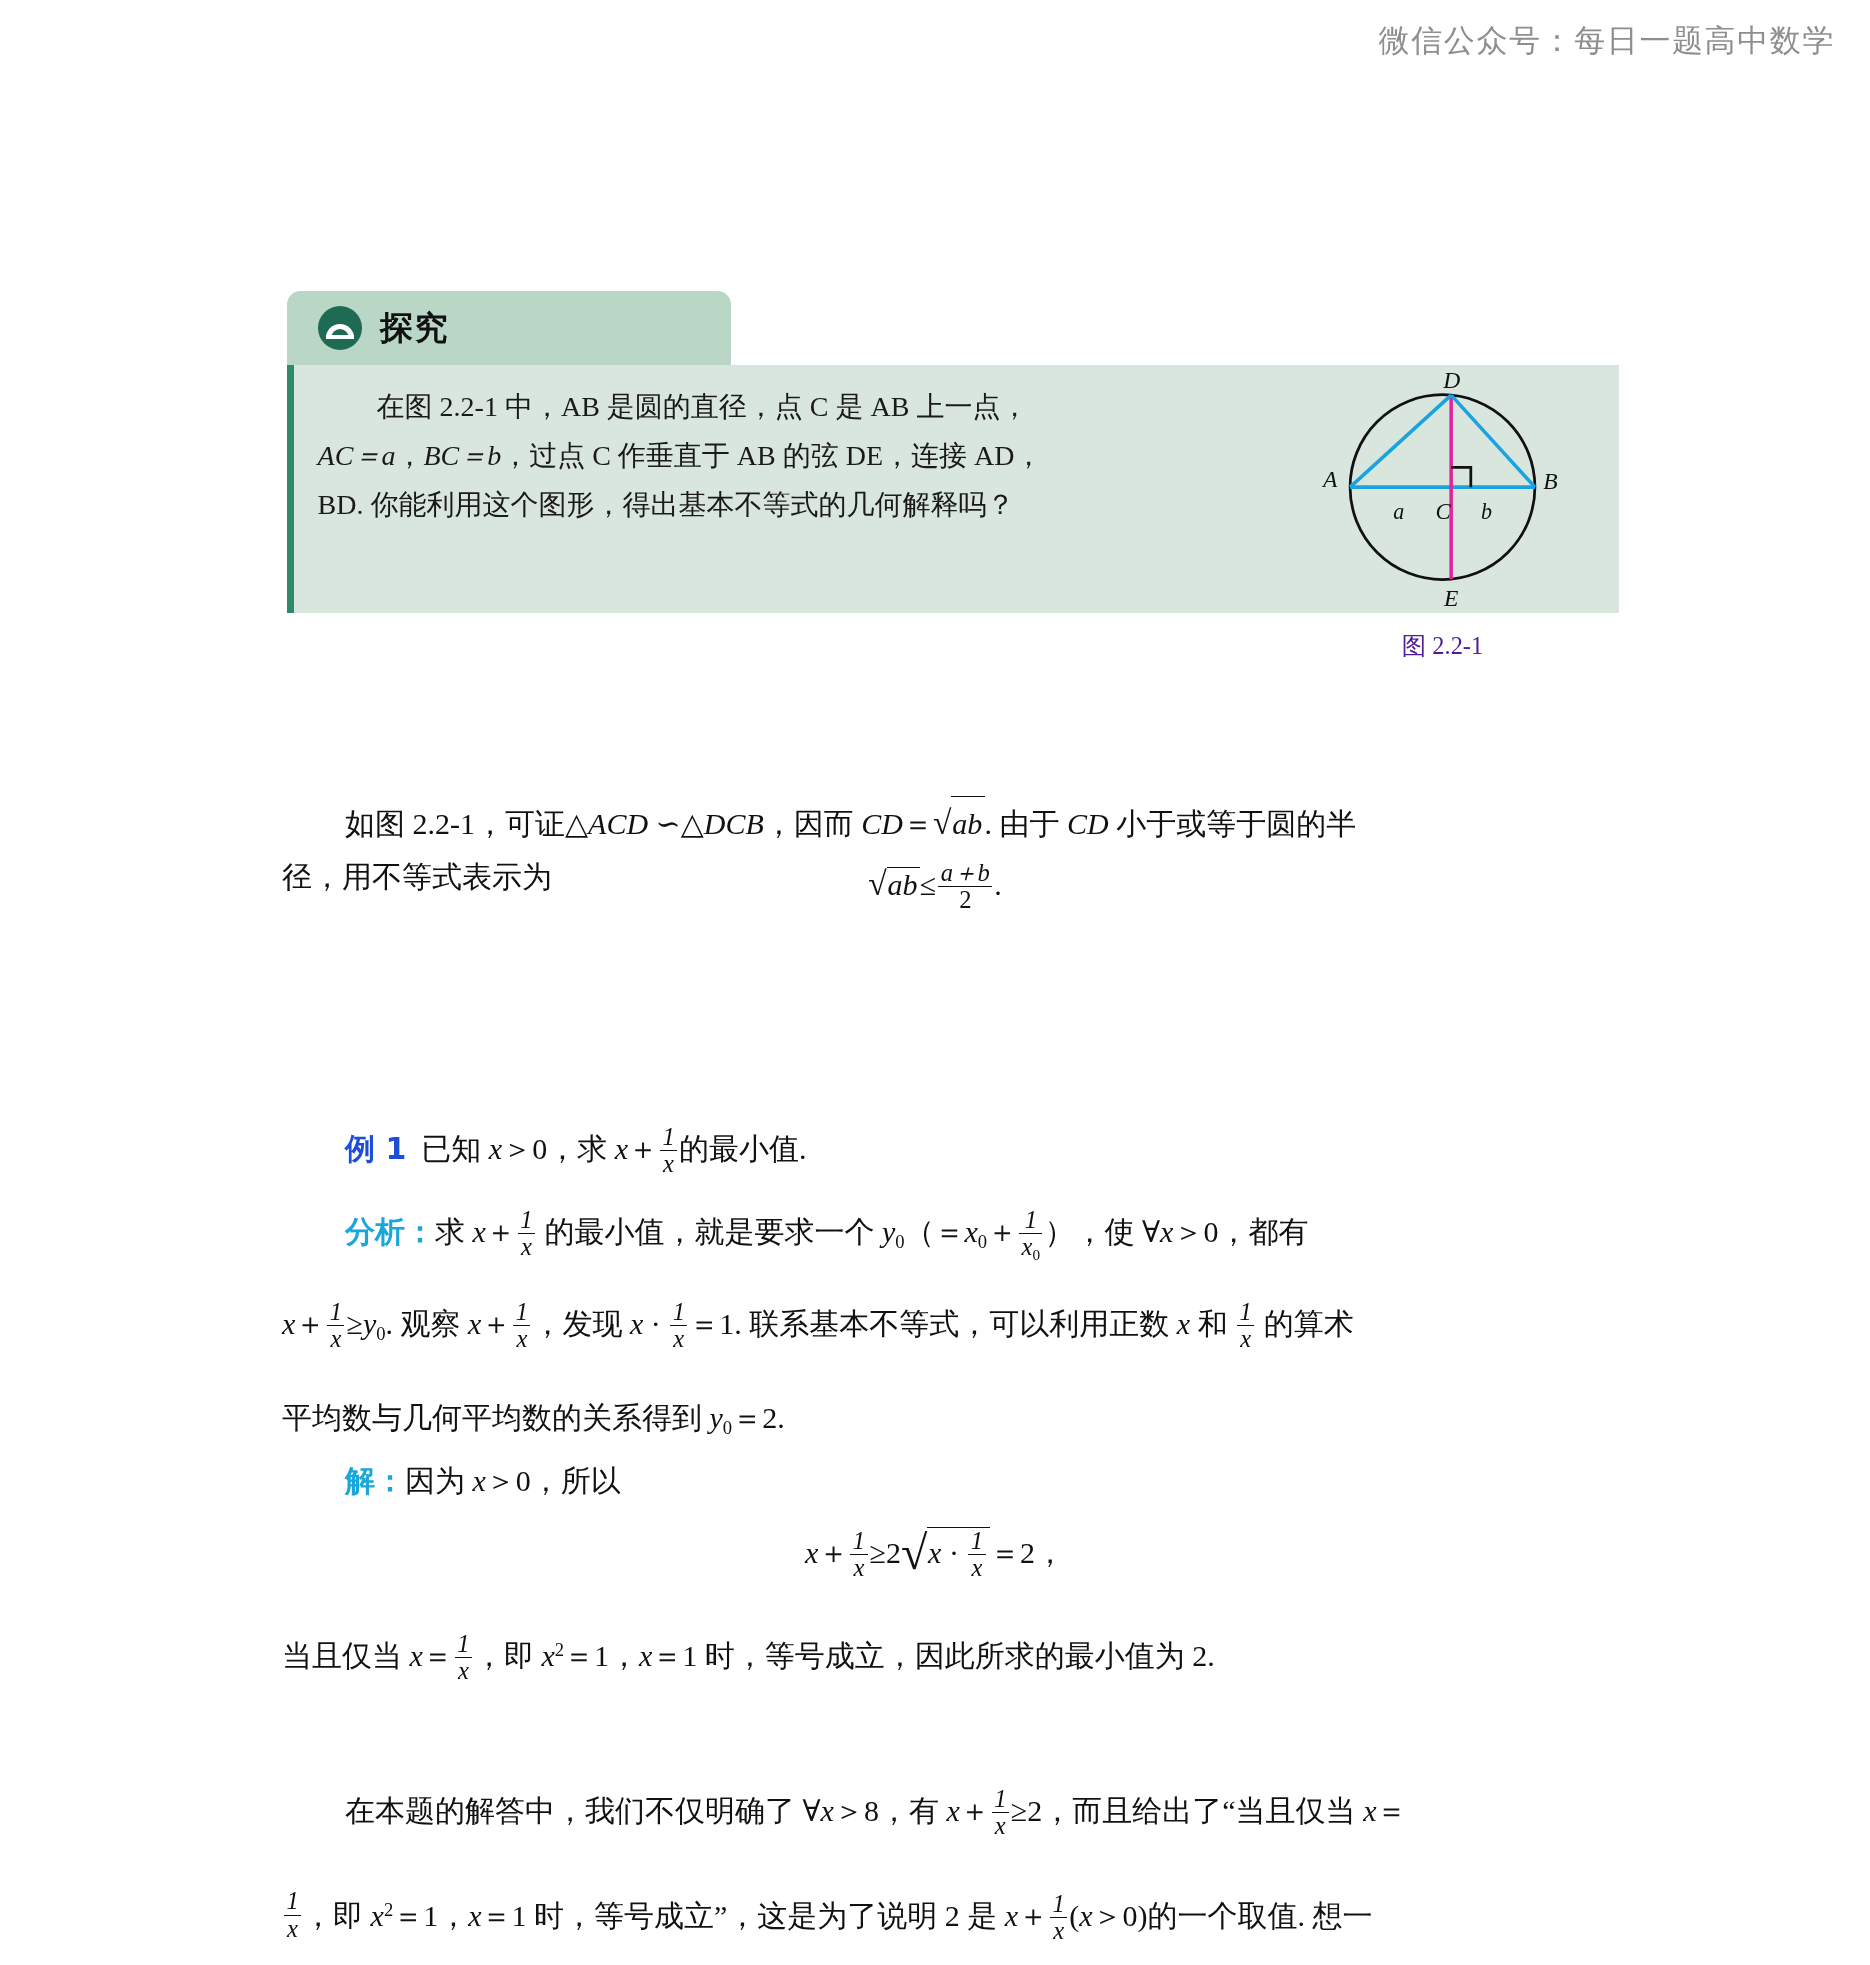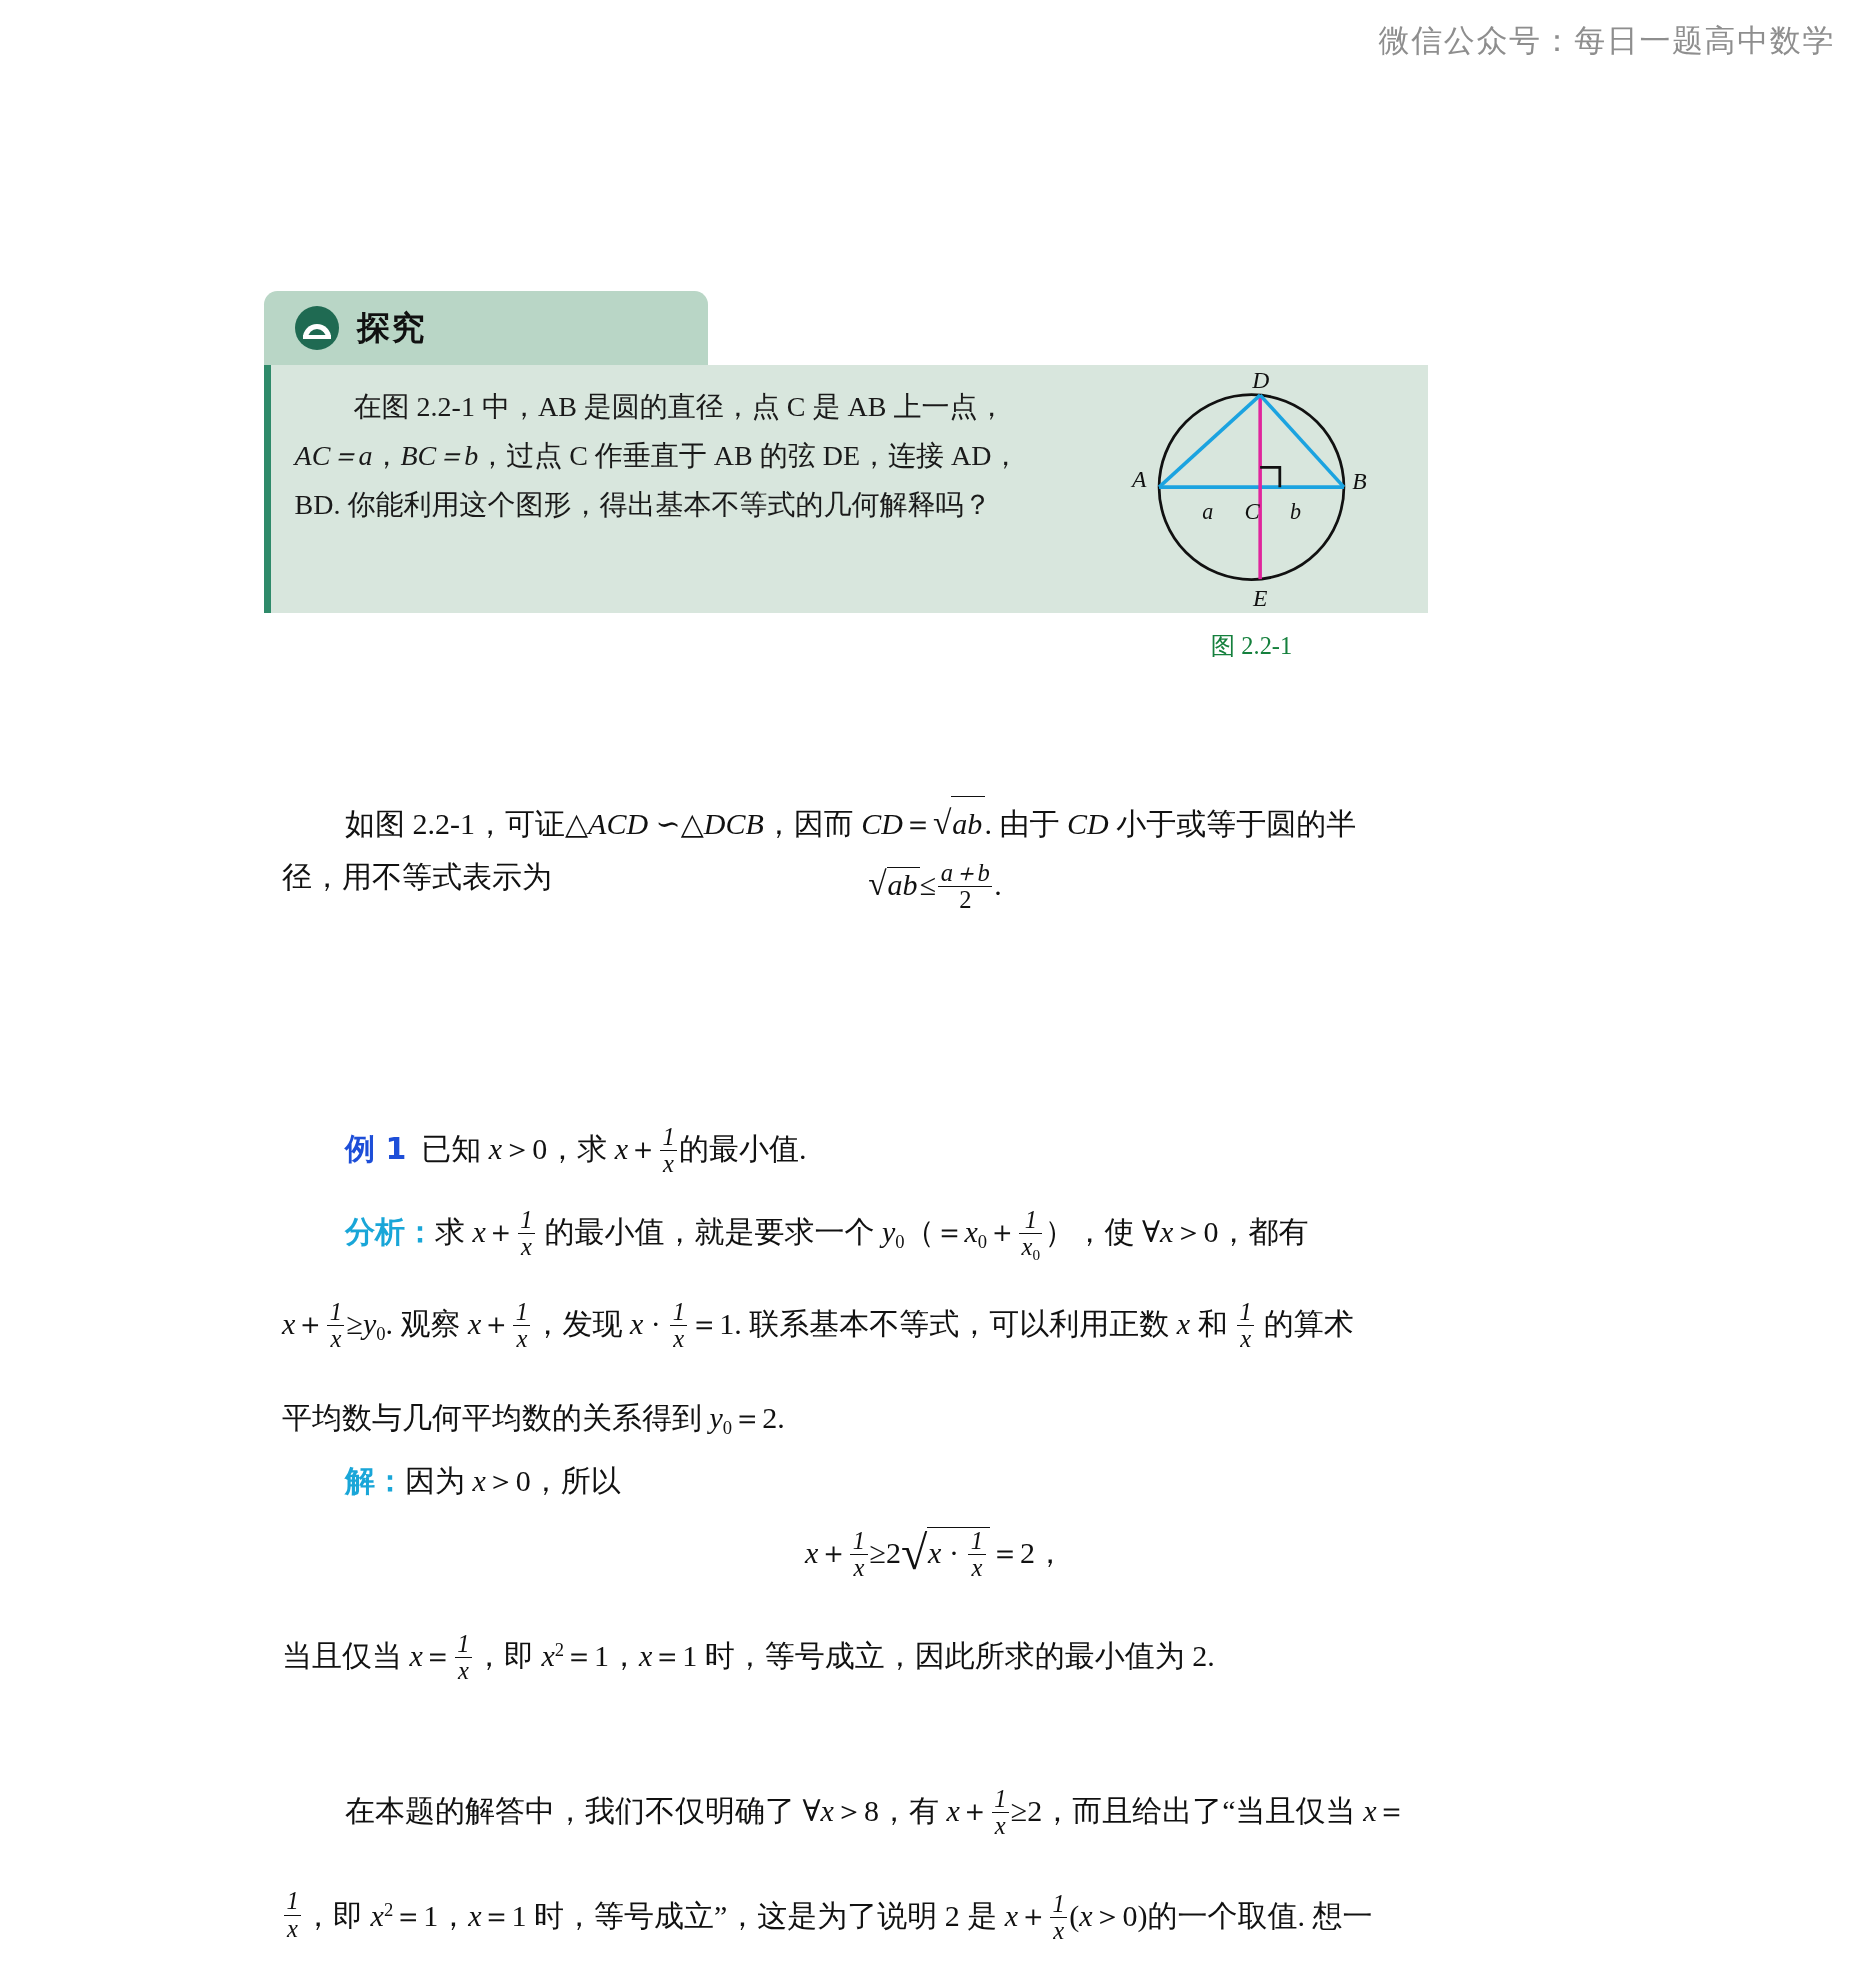--- a/index.html
+++ b/index.html
@@ -11,21 +11,21 @@
   .page{position:relative;width:1870px;height:2647px;}
 
   
   .watermark{
     position:absolute;top:19.7px;right:35px;
     font-family:"DejaVu Sans","Liberation Sans",sans-serif;
     font-size:31px;color:#8e8e8e;letter-spacing:1.6px;white-space:nowrap;margin-left:20px;
   }
 
   
-  .explore-wrap{position:absolute;left:264px;top:291px;width:1164px;}
+  .explore-wrap{position:absolute;left:287px;top:291px;width:1332px;}
   .explore-tab{
     width:444px;height:74px;background:#b9d6c6;
     border-radius:13.4px 13.4px 0 0;
     display:flex;align-items:center;box-sizing:border-box;padding-left:31px;
   }
   .explore-icon{
     width:44px;height:44px;border-radius:50%;
     background:#1f6a52;position:relative;flex:0 0 auto;
     display:flex;align-items:center;justify-content:center;
   }
@@ -46,21 +46,21 @@
   }
   .explore-text{
     width:896px;font-size:28px;line-height:49px;color:#1a1a1a;
     text-align:justify;
   }
   .explore-text .ind{display:inline-block;width:59px;}
 
   
   .figure{position:absolute;right:31px;top:3.9px;width:291px;}
   .fig-caption{
-    text-align:center;font-size:24.4px;margin-top:8.6px;color:#15803d;
+    text-align:center;font-size:24.4px;margin-top:8.6px;color:#4c1d95;
   }
 
   
   .para{
     position:absolute;font-size:30px;line-height:53px;color:#111;text-align:justify;
   }
   .indent{display:inline-block;width:63px;}
   .centered{
     position:absolute;width:1870px;text-align:center;font-size:30px;color:#111;
   }

